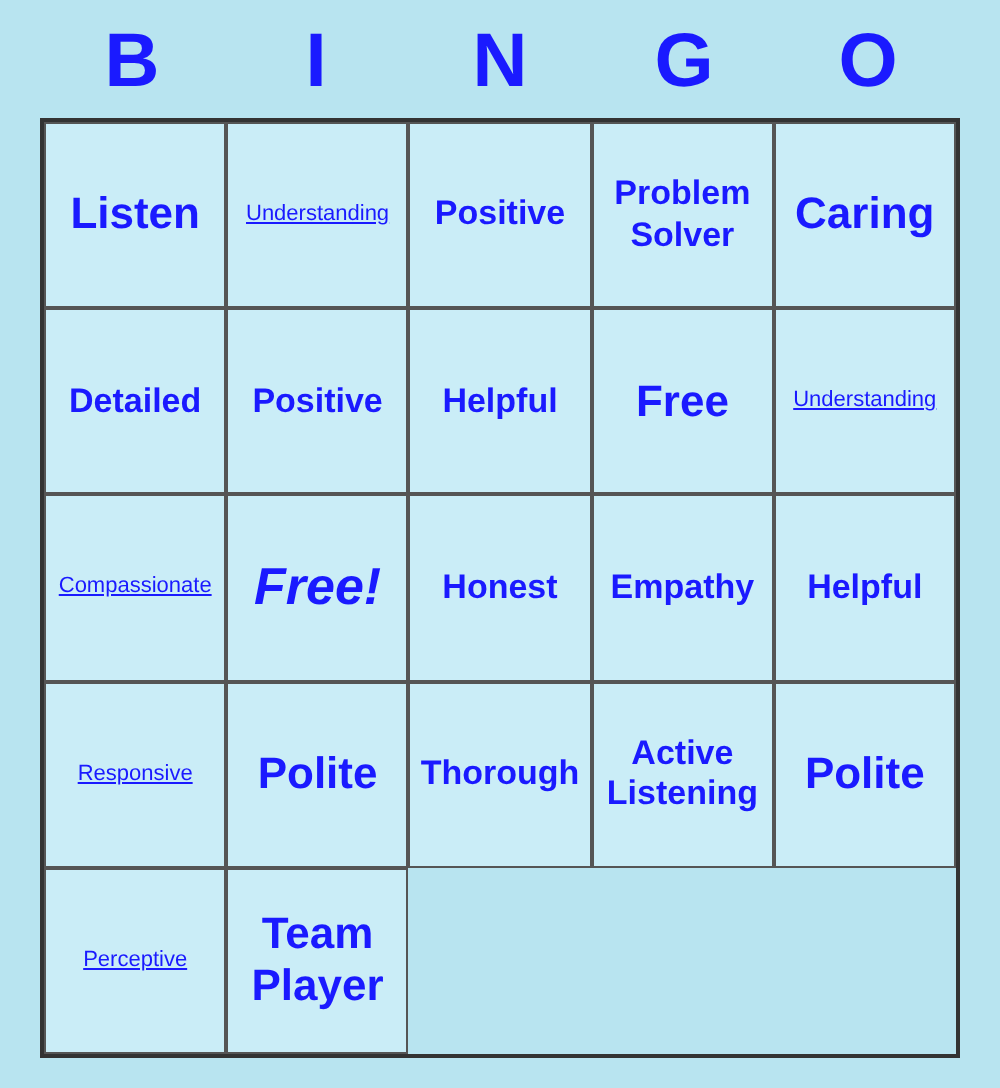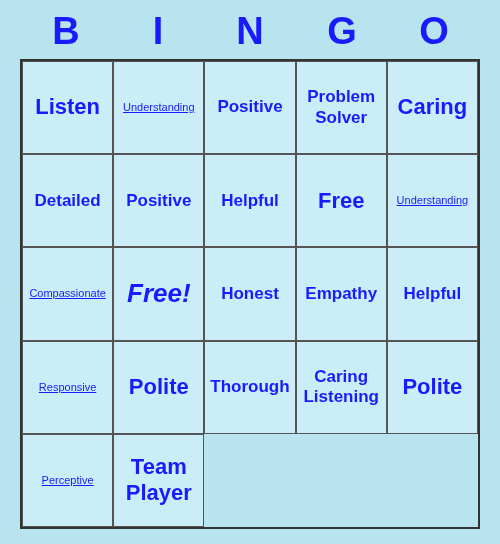--- a/index.html
+++ b/index.html
@@ -100,17 +100,17 @@
     <div class="cell cell-large">Free</div>
     <div class="cell cell-small">Understanding</div>
     <div class="cell cell-small">Compassionate</div>
     <div class="cell cell-free">Free!</div>
     <div class="cell cell-medium">Honest</div>
     <div class="cell cell-medium">Empathy</div>
     <div class="cell cell-medium">Helpful</div>
     <div class="cell cell-small">Responsive</div>
     <div class="cell cell-large">Polite</div>
     <div class="cell cell-medium">Thorough</div>
-    <div class="cell cell-medium">Caring Listening</div>
+    <div class="cell cell-medium">Active Listening</div>
     <div class="cell cell-large">Polite</div>
     <div class="cell cell-small">Perceptive</div>
     <div class="cell cell-large">Team Player</div>
   </div>
 
 </body></html>

